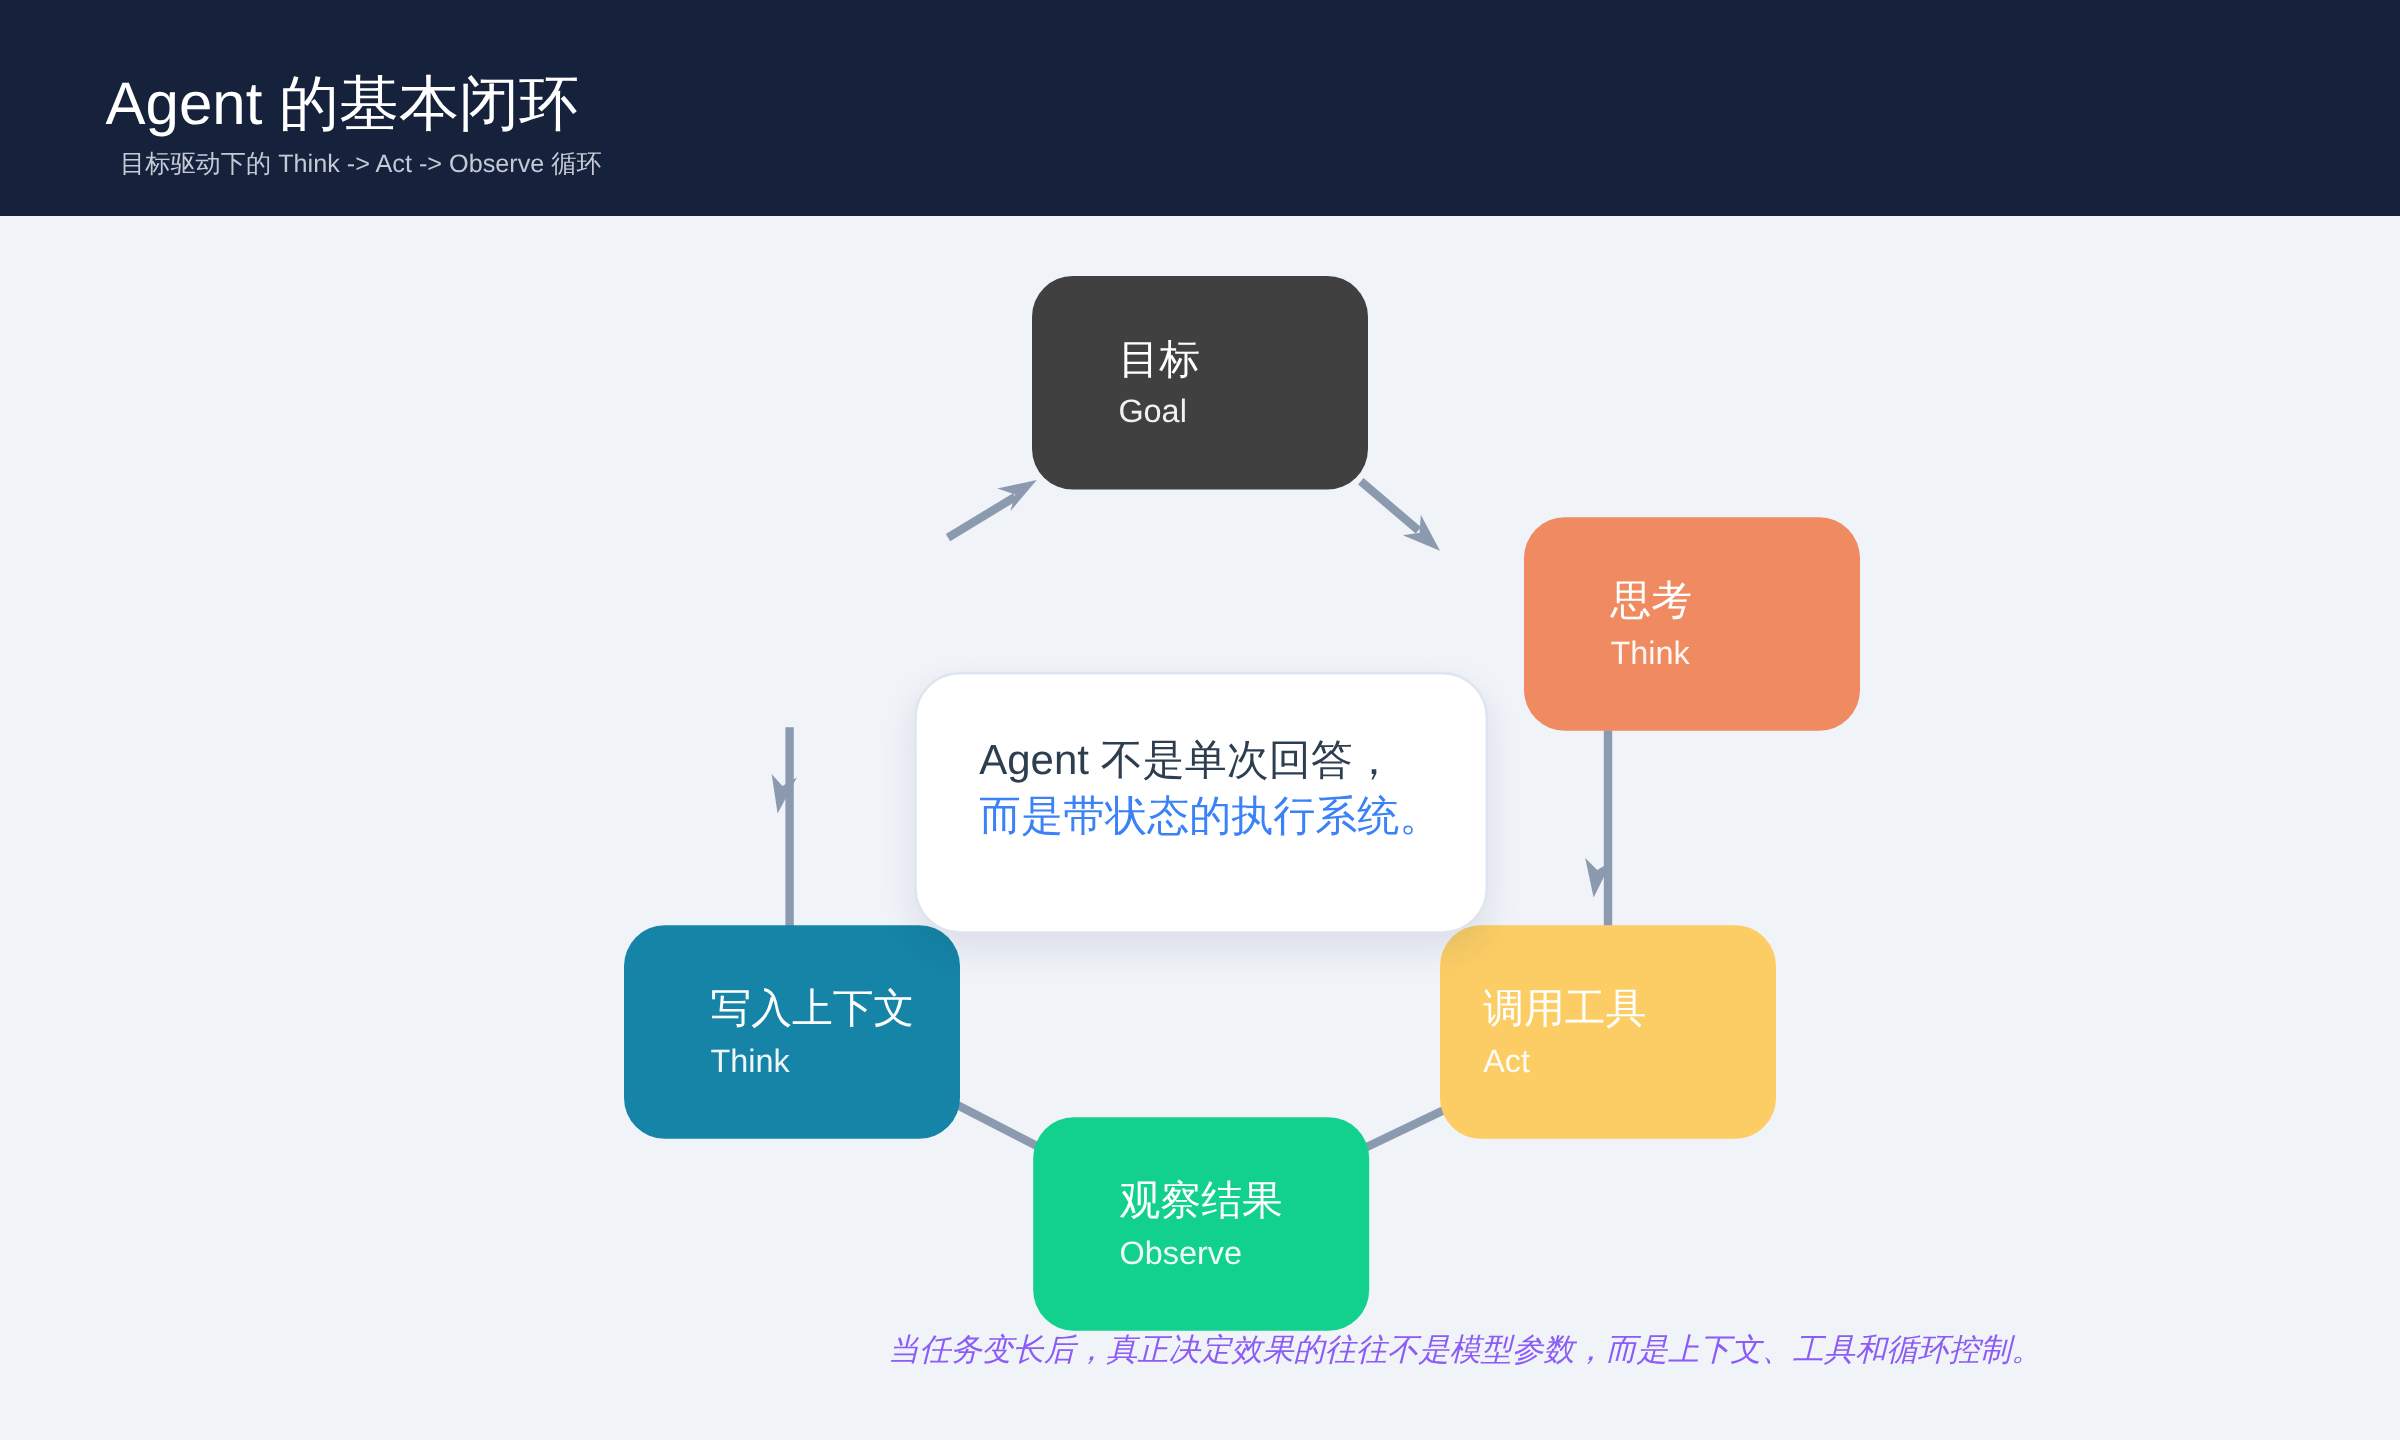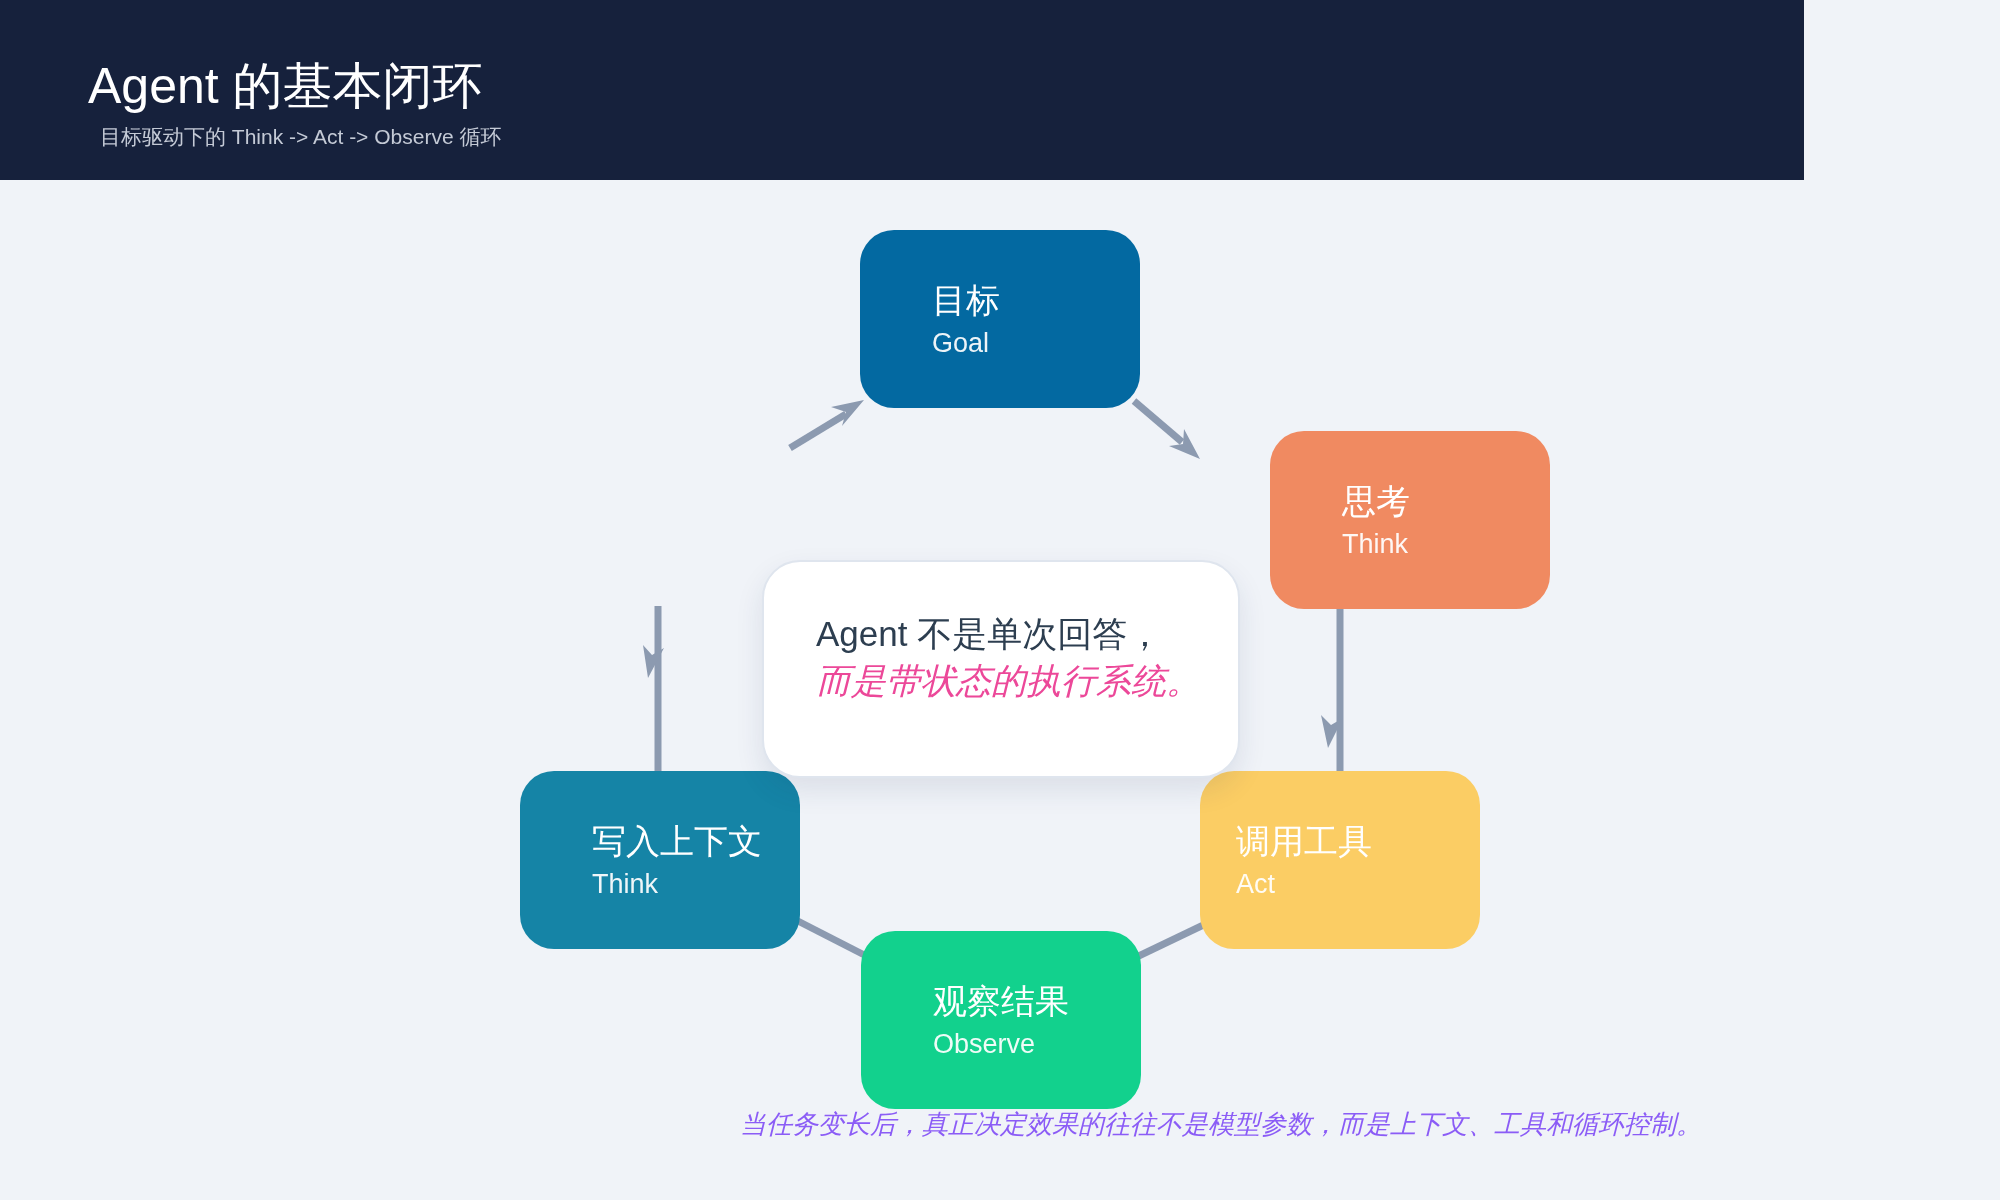--- a/index.html
+++ b/index.html
@@ -7,21 +7,21 @@
     width:2000px;height:1200px;
     font-family:"Liberation Sans","DejaVu Sans",sans-serif;
     background:#F0F3F8;
   }
   .stage{
     position:relative;width:2000px;height:1200px;
     background:#F0F3F8;overflow:hidden;
   }
   
   .topbar{
-    position:absolute;left:0;top:0;width:1804px;height:180px;
+    position:absolute;left:0;top:0;width:2000px;height:180px;
     background:#16213C;
   }
   .title{
     position:absolute;left:88px;top:56px;
     font-size:50px;line-height:60px;color:#FFFFFF;font-weight:400;
     white-space:nowrap;
   }
   .subtitle{
     position:absolute;left:100px;top:124px;
     font-size:21px;line-height:26px;color:#C4CAD6;font-weight:400;
@@ -89,21 +89,21 @@
     <line x1="1340" y1="606" x2="1340" y2="772" style="stroke: rgb(140, 154, 176);"></line>
     <line x1="1218" y1="918" x2="1122" y2="964" style="stroke: rgb(140, 154, 176);"></line>
     <line x1="792" y1="918" x2="878" y2="962" style="stroke: rgb(140, 154, 176);"></line>
     <line x1="658" y1="606" x2="658" y2="772" style="stroke: rgb(140, 154, 176);"></line>
     <polygon points="864,400 842,426 846,412 831,407" style="fill: rgb(140, 154, 176);"></polygon>
     <polygon points="1200,459 1169,446 1183,444 1184,429" style="fill: rgb(140, 154, 176);"></polygon>
     <polygon points="1328,748 1321,715 1331,725 1343,718" style="fill: rgb(140, 154, 176);"></polygon>
     <polygon points="648,678 643,645 652,655 664,648" style="fill: rgb(140, 154, 176);"></polygon>
   </svg>
 
-  <div class="card pos-goal" style="background: #0369a1;">
+  <div class="card pos-goal" style="background: #404040;">
     <div class="card-label">目标</div>
     <div class="card-sublabel">Goal</div>
   </div>
 
   <div class="card pos-think" style="background: rgb(240, 138, 97);">
     <div class="card-label">思考</div>
     <div class="card-sublabel">Think</div>
   </div>
 
   <div class="card pos-act" style="background: rgb(251, 205, 100); padding-left: 36px;">
@@ -117,18 +117,18 @@
   </div>
 
   <div class="card pos-memory" style="background: rgb(21, 132, 166);">
     <div class="card-label">写入上下文</div>
     <div class="card-sublabel">Think</div>
   </div>
 
 
   <div class="note">
     <div class="note-line" style="color: rgb(45, 62, 80);">Agent 不是单次回答，</div>
-    <div class="note-line" style="color: #ec4899; font-style: italic;">而是带状态的执行系统。</div>
+    <div class="note-line" style="color: #3b82f6;">而是带状态的执行系统。</div>
   </div>
 
   <div class="caption" style="color: #8b5cf6; font-style: italic;">当任务变长后，真正决定效果的往往不是模型参数，而是上下文、工具和循环控制。</div>
 
 </div>
 
 </body></html>

